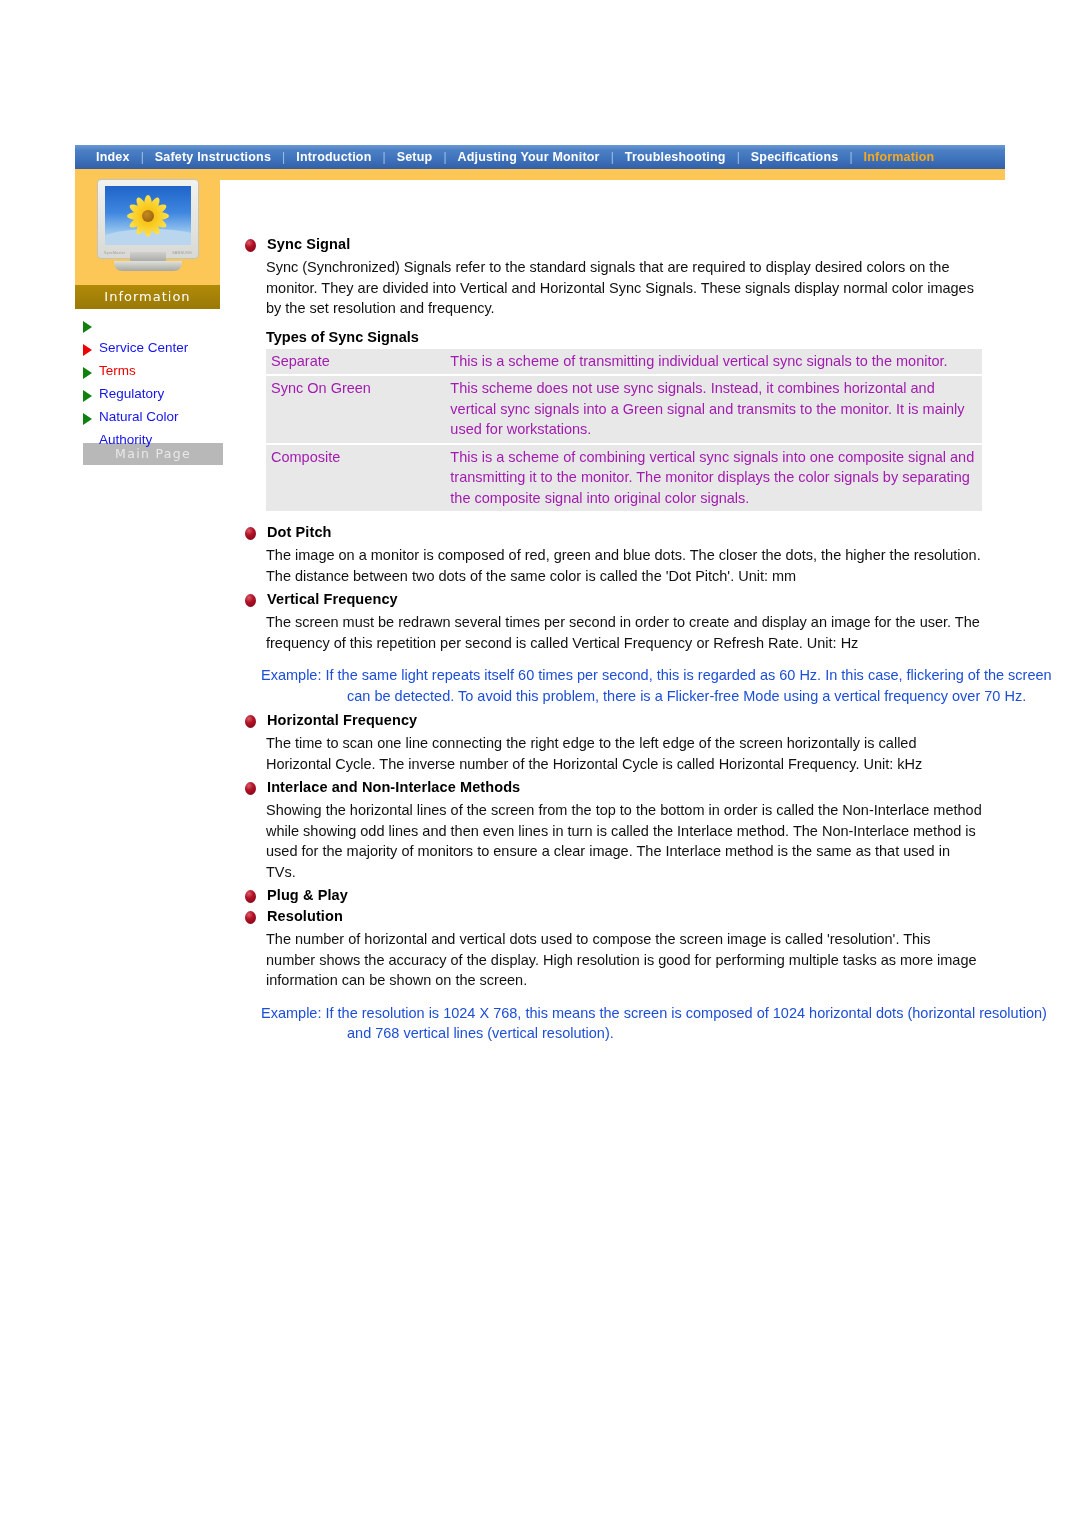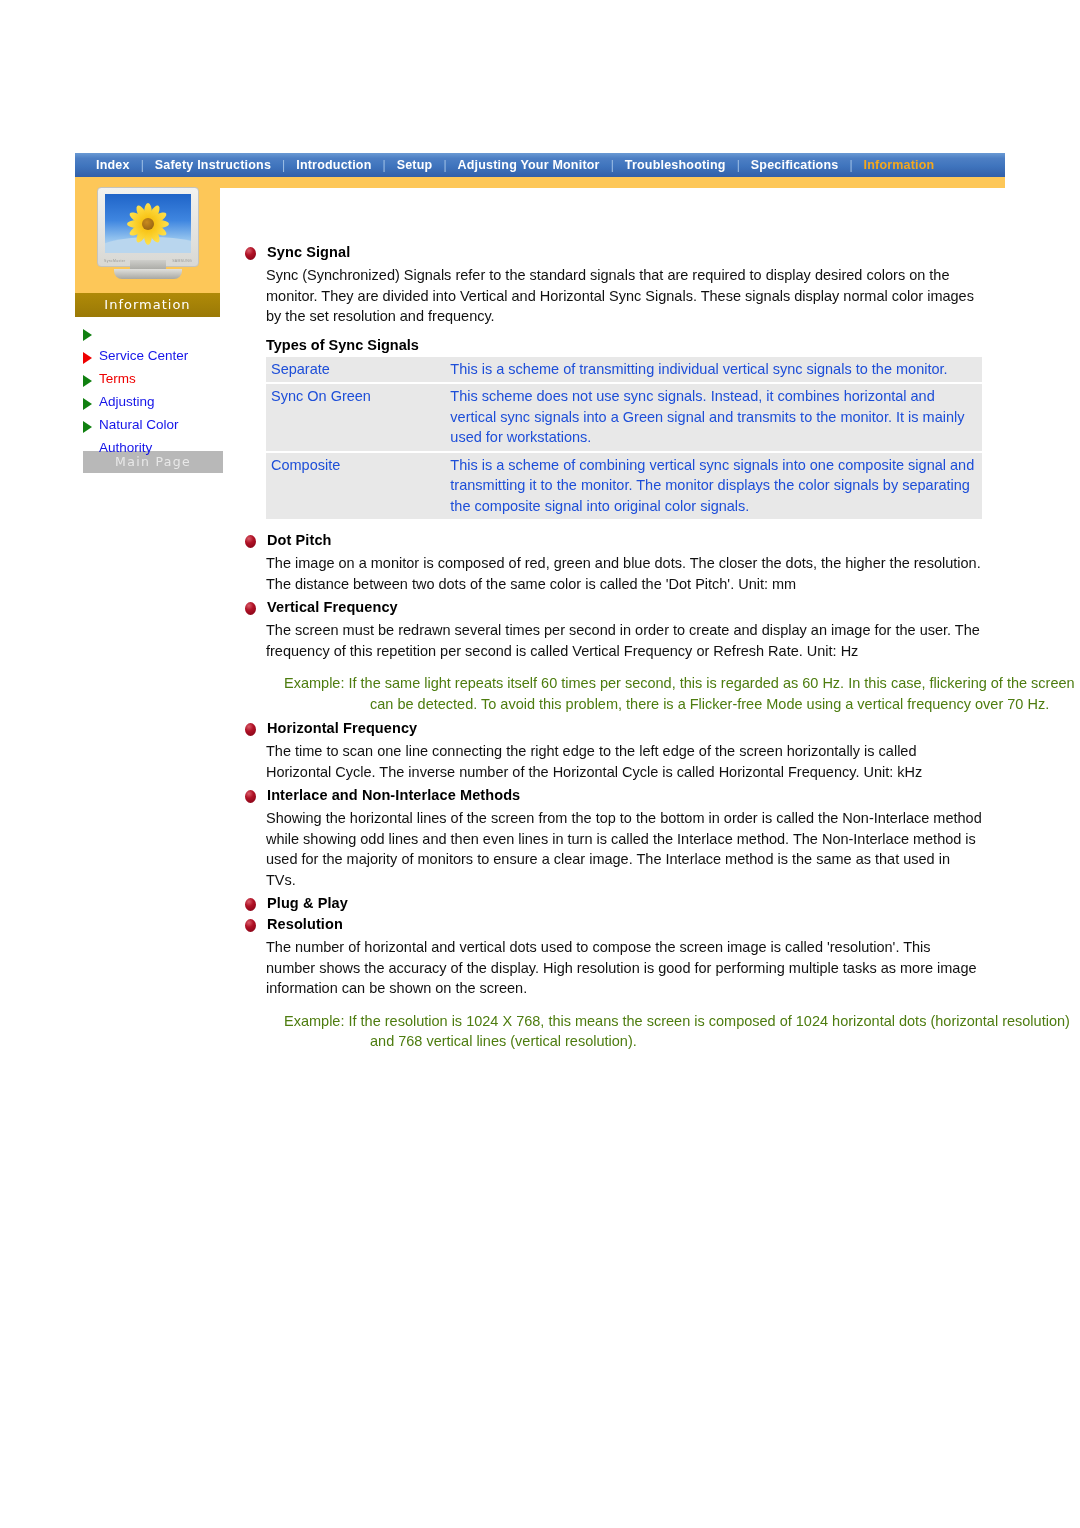--- a/index.html
+++ b/index.html
@@ -10,21 +10,21 @@
   body {
     width: 1080px;
     height: 1528px;
     font-family: "Liberation Sans", sans-serif;
     position: relative;
     overflow: hidden;
   }
 
   #page {
     position: absolute;
-    left: 0; top: 8px;
+    left: 0; top: 0;
     width: 1080px;
     height: 1136px;
     background: #ffffff;
     text-decoration: underline;
   }
 
   
   .navbar {
     position: absolute;
     left: 75px;
@@ -284,40 +284,40 @@
     width: 716px;
   }
   .sub-head {
     font-size: 14.5px;
     font-weight: bold;
     color: #000000;
     margin: 10px 0 2px 21px;
   }
   .example {
     font-size: 14.5px;
-    color: #4d7c0f;
+    color: #1d4ed8;
     line-height: 20.5px;
-    margin: 12px 0 6px 39px;
+    margin: 12px 0 6px 16px;
     width: 706px;
     padding-left: 86px;
     text-indent: -86px;
   }
   .gap { height: 11px; }
 
   
   .sync-table {
     margin-left: 21px;
     width: 716px;
     border-collapse: separate;
     border-spacing: 0 2px;
   }
   .sync-table td {
     background: #e8e8e8;
     font-size: 14.5px;
-    color: #1d4ed8;
+    color: #a21caf;
     line-height: 20.5px;
     vertical-align: top;
     padding: 2px 4px 3px 5px;
   }
   .sync-table td.c1 { width: 172px; }
   .sync-table td.c2 { width: 535px; }
 </style>
 </head>
 <body>
 
@@ -378,21 +378,21 @@
         <div class="side-link">
           <span class="tri"></span>
           <span class="side-label">Service Center</span>
         </div>
         <div class="side-link">
           <span class="tri red"></span>
           <span class="side-label current">Terms</span>
         </div>
         <div class="side-link">
           <span class="tri"></span>
-          <span class="side-label">Adjusting</span>
+          <span class="side-label">Regulatory</span>
         </div>
         <div class="side-link">
           <span class="tri"></span>
           <span class="side-label">Natural Color</span>
         </div>
         <div class="side-link">
           <span class="tri"></span>
           <span class="side-label">Authority</span>
         </div>
       </div>

